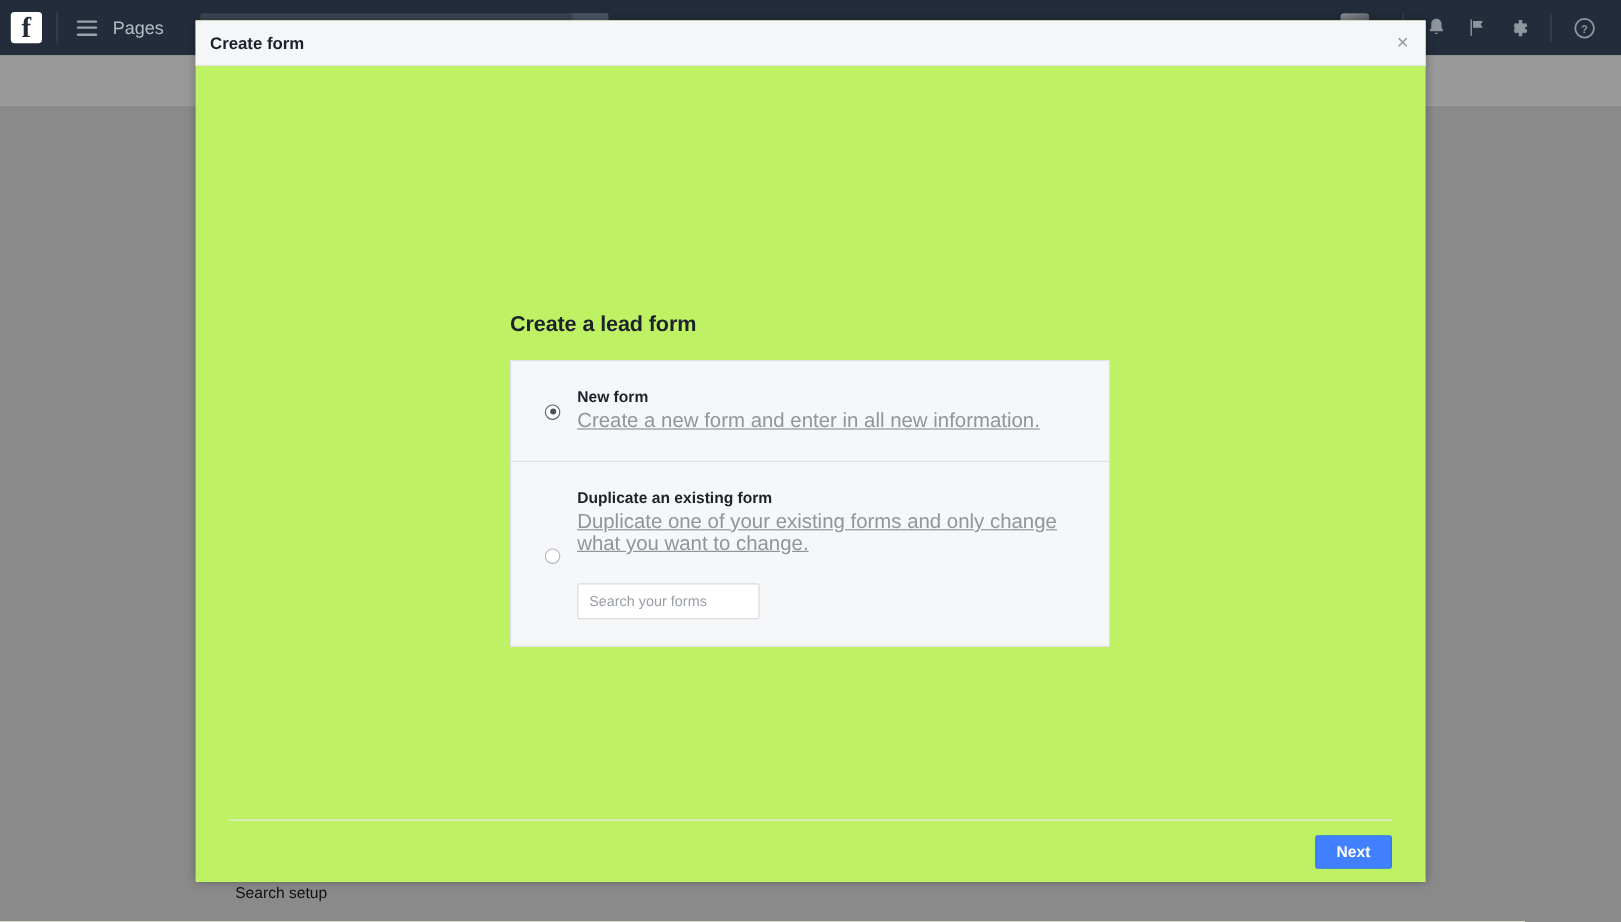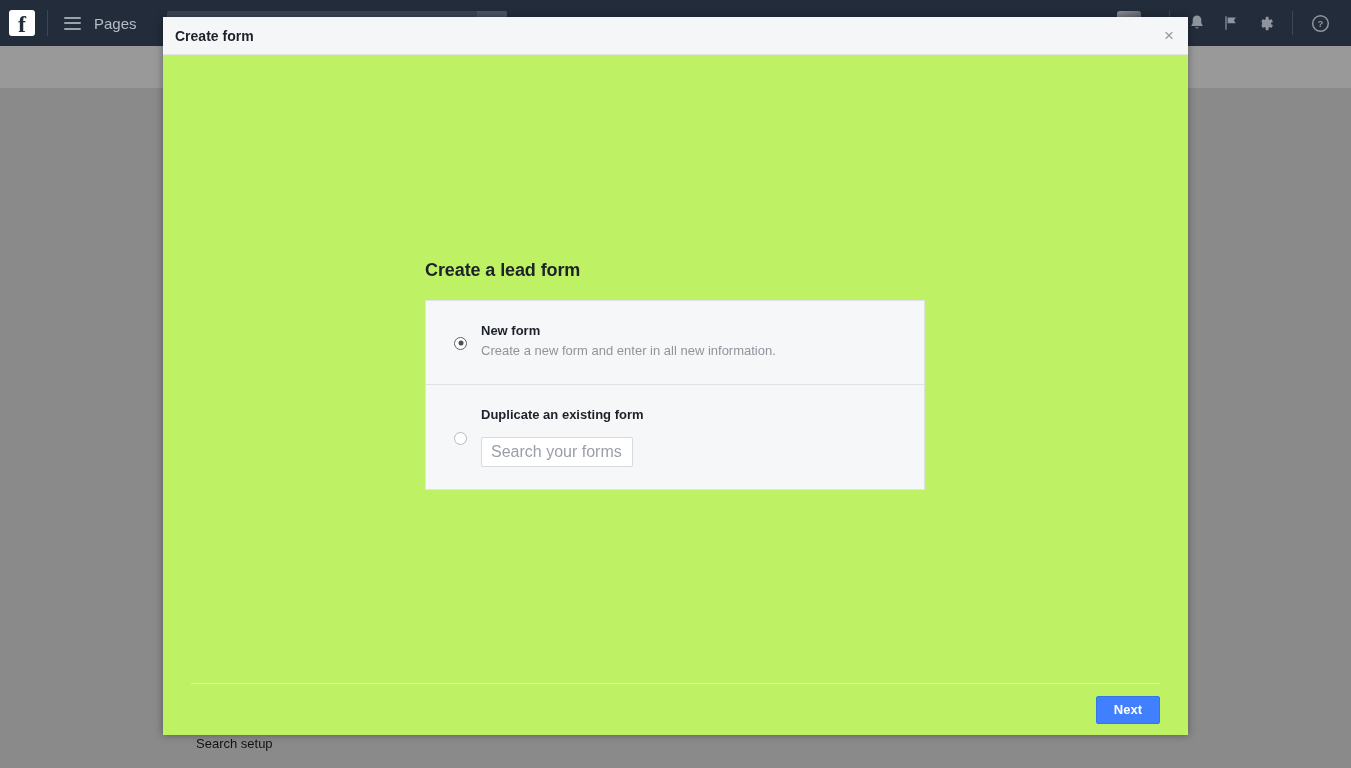--- a/index.html
+++ b/index.html
@@ -294,36 +294,37 @@
     flex: 1 1 auto;
   }
   .option-label {
     font-size: 13px;
     font-weight: bold;
     color: #1d2129;
     line-height: 16px;
     cursor: pointer;
   }
   .option-desc {
-    font-size: 13px;
+    font-size: 17px;
     color: #90949c;
     line-height: 18px;
     margin-top: 3px;
     max-width: 425px;
+    text-decoration: underline;
   }
 
   .search-forms {
-    margin-top: 14px;
+    margin-top: 24px;
     width: 152px;
     height: 30px;
     border: 1px solid #d8dade;
     background: #ffffff;
     border-radius: 2px;
     padding: 0 9px;
-    font-size: 16px;
+    font-size: 12px;
     color: #1d2129;
     font-family: "Liberation Sans", sans-serif;
     outline: none;
   }
   .search-forms::placeholder { color: #9a9ea6; }
 
   .modal-footer {
     flex: 0 0 auto;
     border-top: 1px solid #e4e6e9;
     height: 52px;
@@ -430,20 +431,21 @@
             <div class="option-texts">
               <div class="option-label">New form</div>
               <div class="option-desc">Create a new form and enter in all new information.</div>
             </div>
           </div>
 
           <div class="option-row">
             <div class="radio"></div>
             <div class="option-texts">
               <div class="option-label">Duplicate an existing form</div>
+              <div class="option-desc">Duplicate one of your existing forms and only change what you want to change.</div>
               <input class="search-forms" type="text" placeholder="Search your forms" style="">
             </div>
           </div>
 
         </div>
       </div>
     </div>
 
     <div class="modal-footer">
       <button class="btn-next">Next</button>

